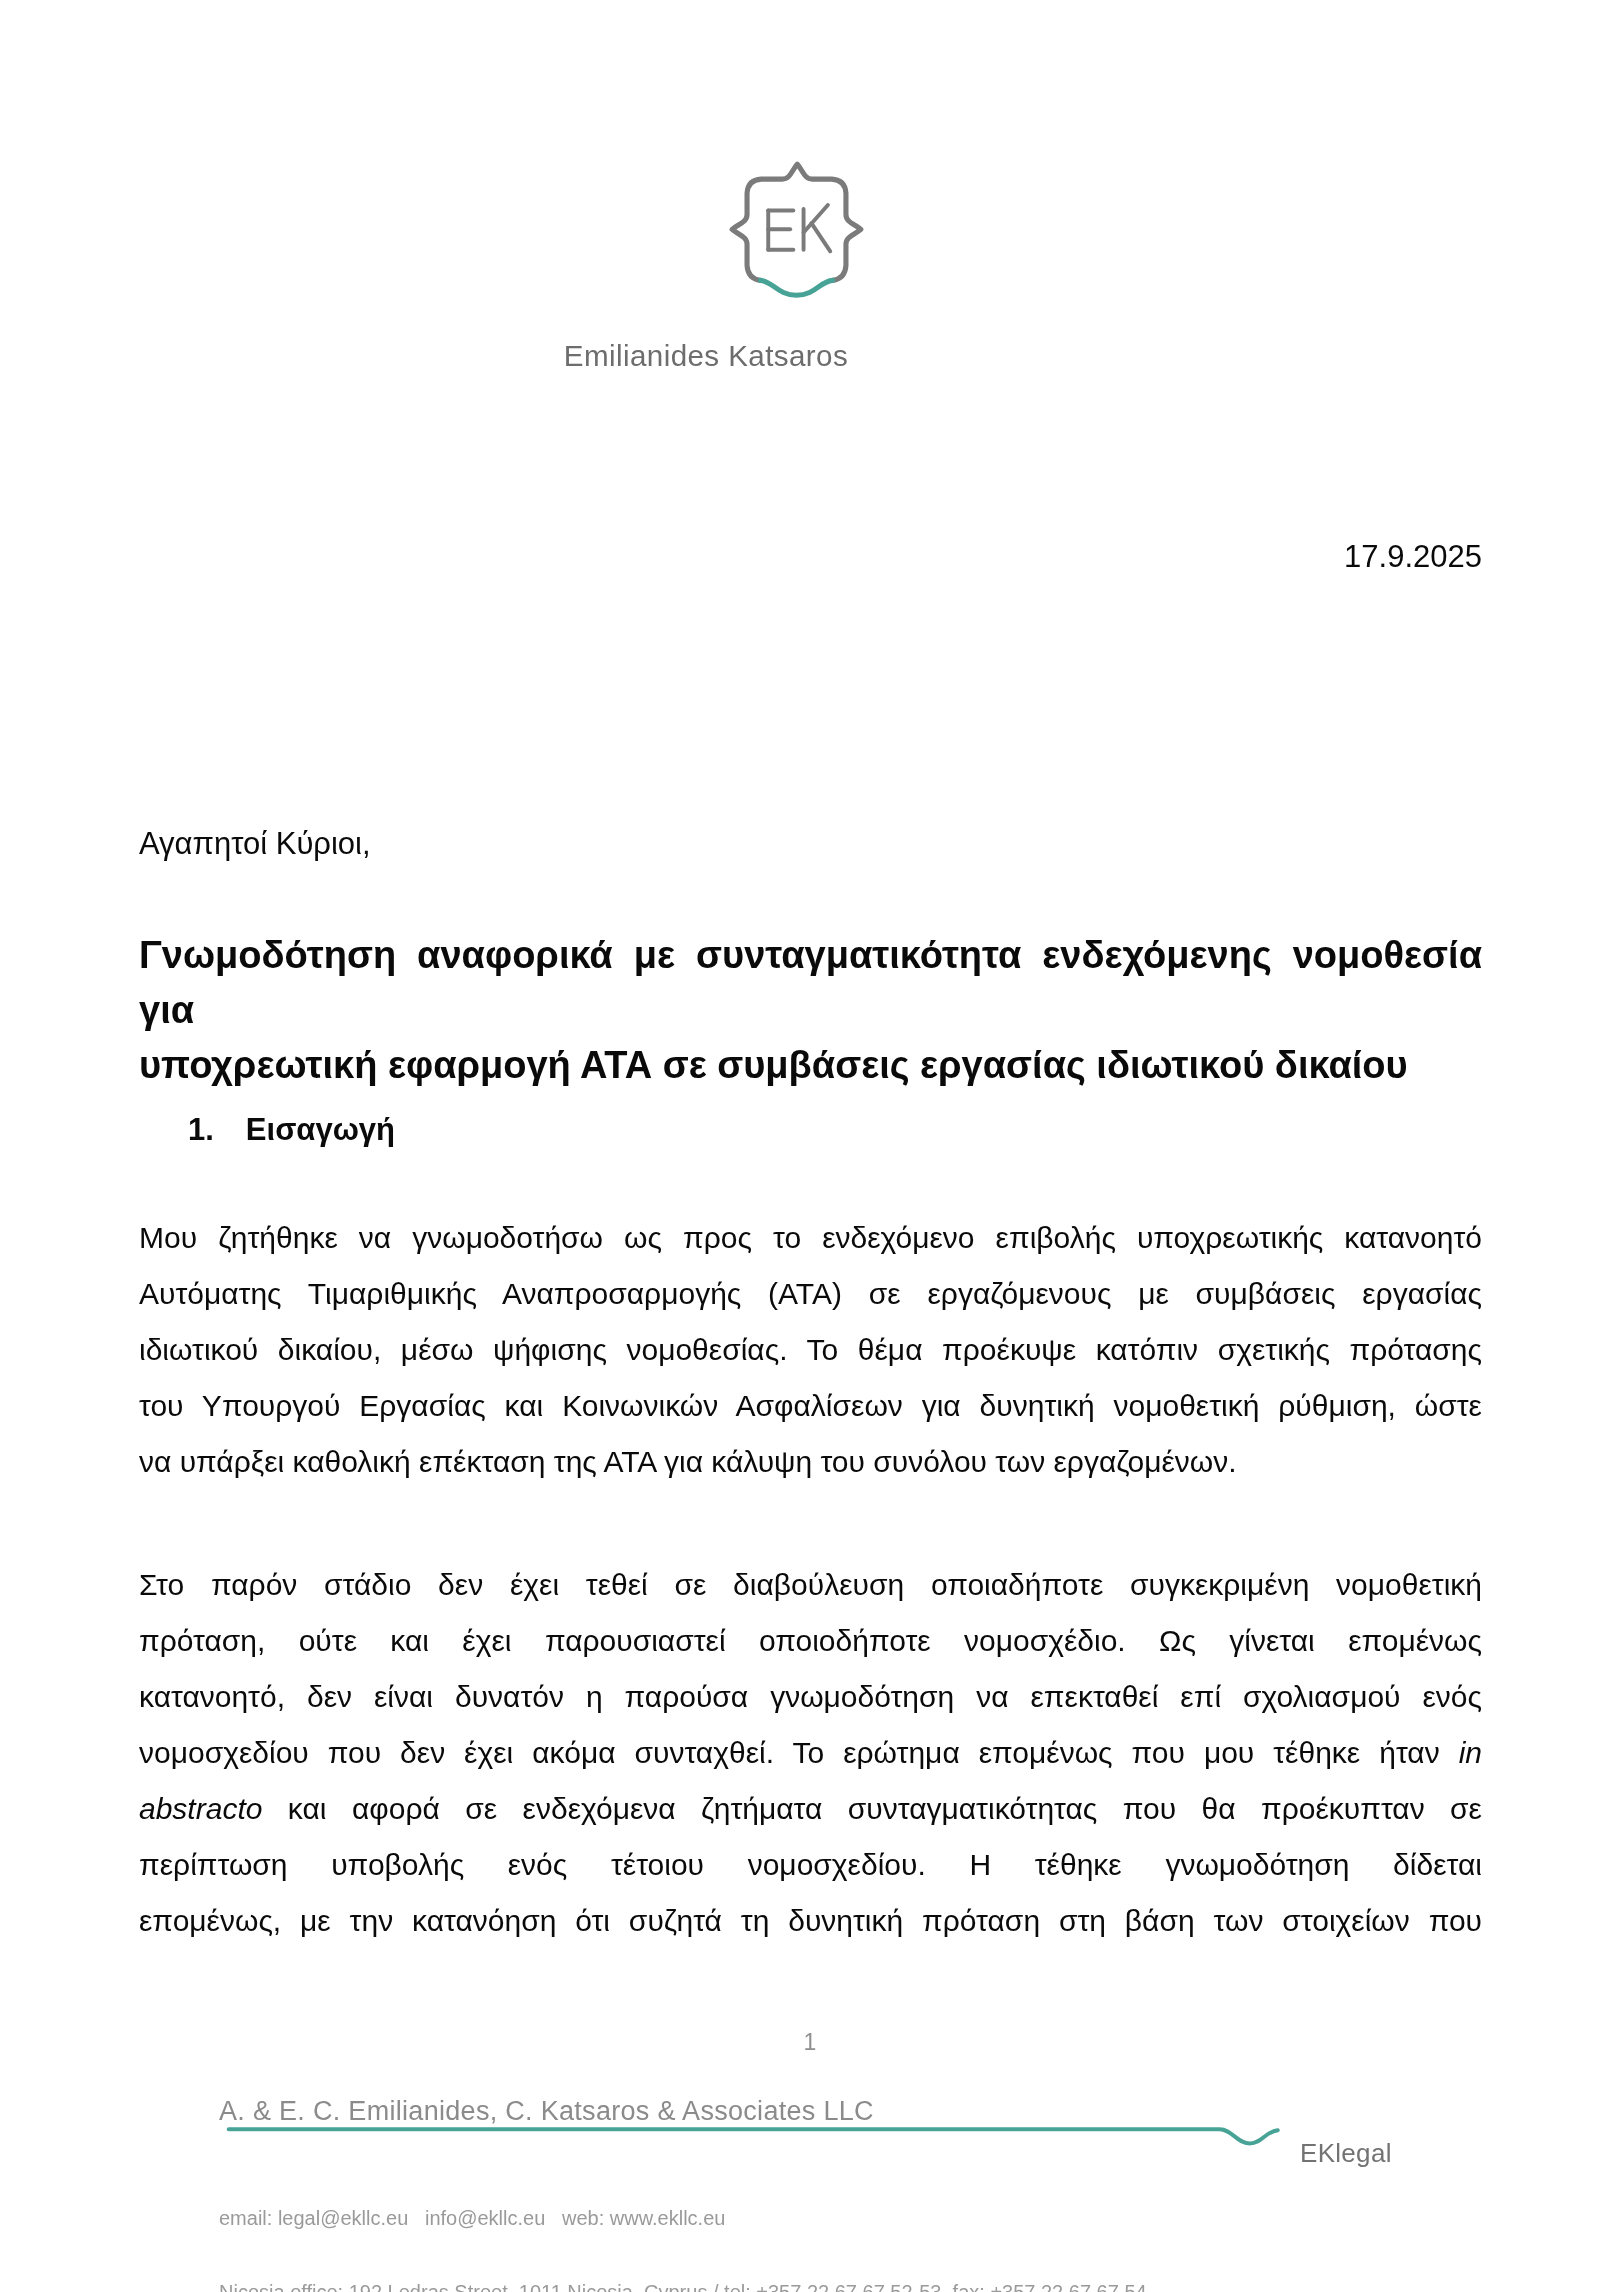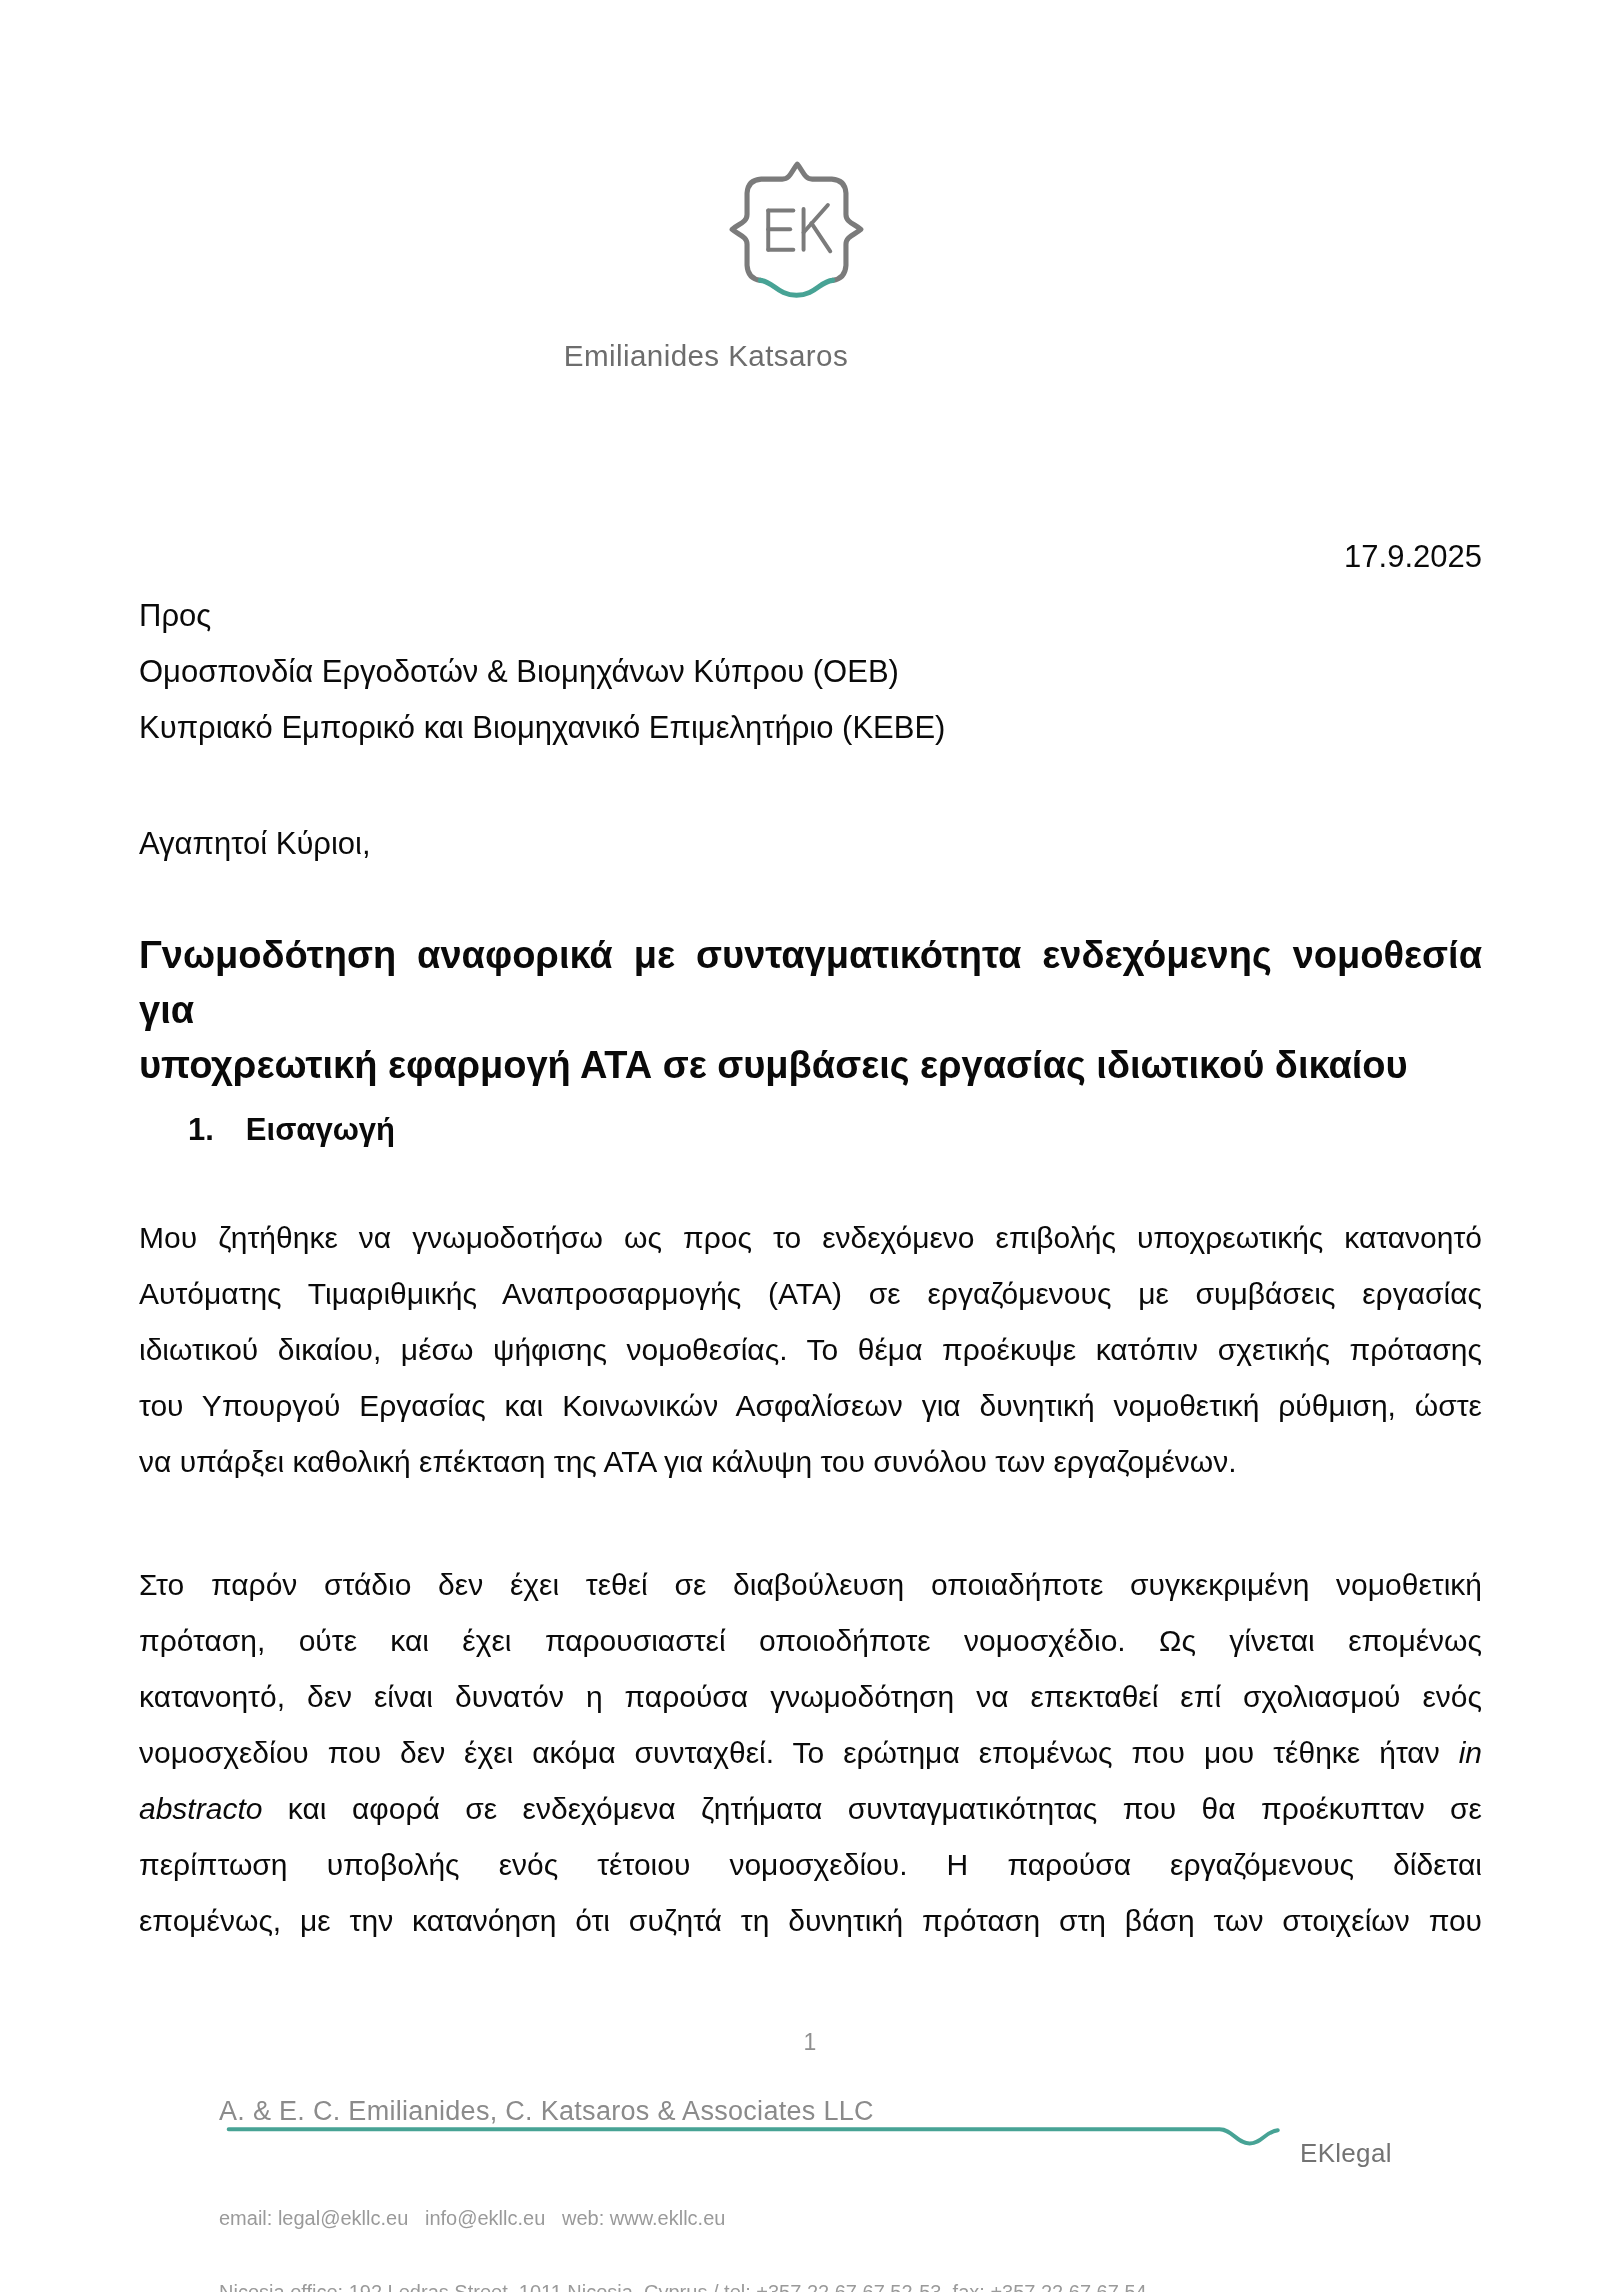--- a/index.html
+++ b/index.html
@@ -90,25 +90,20 @@
       <path d="M109,75 V127"></path>
       <path d="M109,105 L140,70"></path>
       <path d="M119,93 L143,129"></path>
     </g>
   </svg>
 
   <div class="abs brand-name">Emilianides Katsaros</div>
 
   <div class="abs col txt date-line">17.9.2025</div>
 
-  <div class="abs col txt recipient-block">
-    <div>Προς</div>
-    <div>Ομοσπονδία Εργοδοτών &amp; Βιομηχάνων Κύπρου (ΟΕΒ)</div>
-    <div>Κυπριακό Εμπορικό και Βιομηχανικό Επιμελητήριο (ΚΕΒΕ)</div>
-  </div>
 
   <div class="abs col txt salutation">Αγαπητοί Κύριοι,</div>
 
   <div class="abs col subject-block">
     <div class="jline">Γνωμοδότηση αναφορικά με συνταγματικότητα ενδεχόμενης νομοθεσία για</div>
     <div class="lline">υποχρεωτική εφαρμογή ΑΤΑ σε συμβάσεις εργασίας ιδιωτικού δικαίου</div>
   </div>
 
   <div class="abs section-heading">
     <span>1.</span><span class="htxt">Εισαγωγή</span>
@@ -127,21 +122,21 @@
     <div class="jline">πρόταση, ούτε και έχει παρουσιαστεί οποιοδήποτε νομοσχέδιο. Ως γίνεται επομένως</div>
     <div class="jline">κατανοητό, δεν είναι δυνατόν η παρούσα γνωμοδότηση να επεκταθεί επί σχολιασμού ενός</div>
     <div class="jline">
       <span>νομοσχεδίου που δεν έχει ακόμα συνταχθεί. Το ερώτημα επομένως που μου τέθηκε ήταν</span>
       <span class="it">in</span>
     </div>
     <div class="jline">
       <span class="it">abstracto</span>
       <span>και αφορά σε ενδεχόμενα ζητήματα συνταγματικότητας που θα προέκυπταν σε</span>
     </div>
-    <div class="jline">περίπτωση υποβολής ενός τέτοιου νομοσχεδίου. Η παρούσα εργαζόμενους δίδεται</div>
+    <div class="jline">περίπτωση υποβολής ενός τέτοιου νομοσχεδίου. Η τέθηκε γνωμοδότηση δίδεται</div>
     <div class="jline">επομένως, με την κατανόηση ότι συζητά τη δυνητική πρόταση στη βάση των στοιχείων που</div>
   </div>
 
   <div class="abs page-number">1</div>
 
   <div class="abs firm-name">A. &amp; E. C. Emilianides, C. Katsaros &amp; Associates LLC</div>
 
   <div class="abs rule-row">
     <svg width="1072" height="30" viewBox="0 0 1197 34" fill="none" xmlns="http://www.w3.org/2000/svg">
       <path d="M2,6 H1125 c14,0 20,16 34,16 c14,0 17,-13 32,-15" stroke="#47a395" stroke-width="4.5" stroke-linecap="round"></path>

